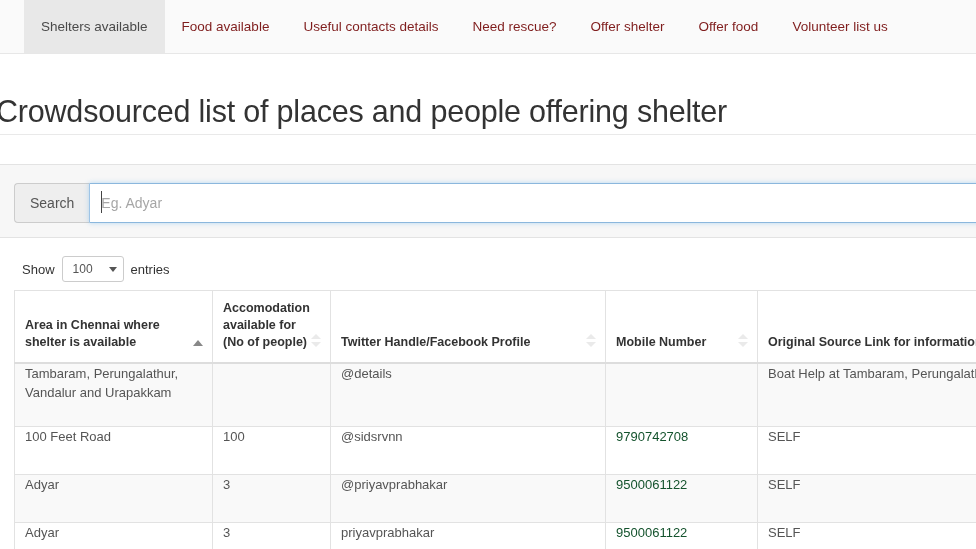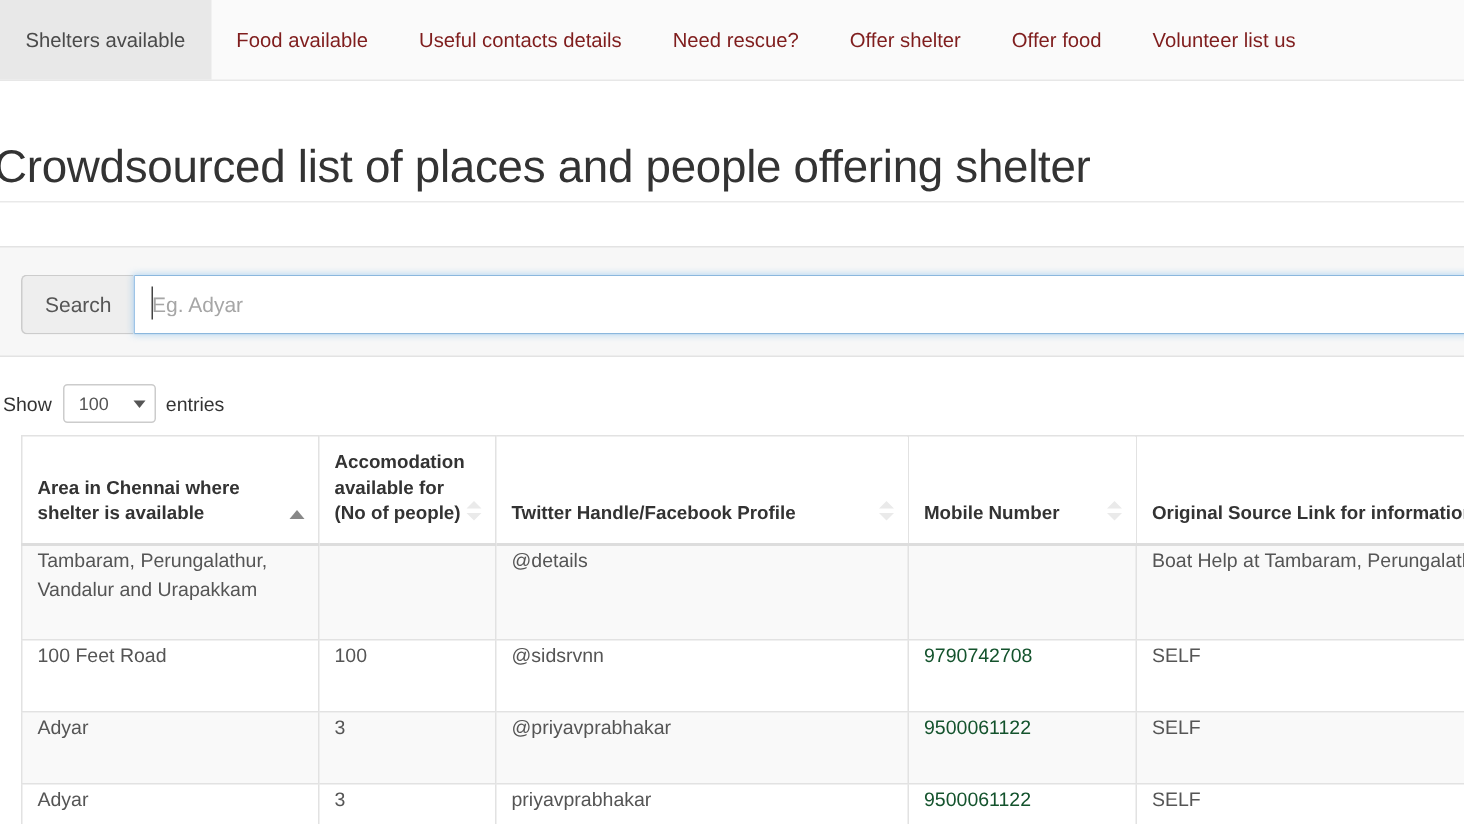--- a/index.html
+++ b/index.html
@@ -28,20 +28,21 @@
     padding: 0 17px;
     font-size: 13.5px;
     color: #7f1d1d;
     white-space: nowrap;
     cursor: pointer;
     line-height: 1;
   }
   .tab.active {
     background: #e8e8e8;
     color: #4a4a4a;
+    margin-left: 24px;
   }
 
   
   .page-title {
     position: absolute;
     left: -4px; top: 74px;
     width: 990px;
     font-size: 30.5px;
     font-weight: 400;
     color: #333333;
@@ -100,21 +101,21 @@
   .caret {
     position: absolute;
     left: 101px; top: 26px;
     width: 1px; height: 22px;
     background: #444444;
   }
 
   
   .length-bar {
     position: absolute;
-    left: 2px; top: 256px;
+    left: 22px; top: 256px;
     display: flex;
     align-items: center;
     font-size: 13px;
     color: #333333;
   }
   .length-bar .lbl { line-height: 1; }
   .select-wrap {
     position: relative;
     margin: 0 7px;
   }

